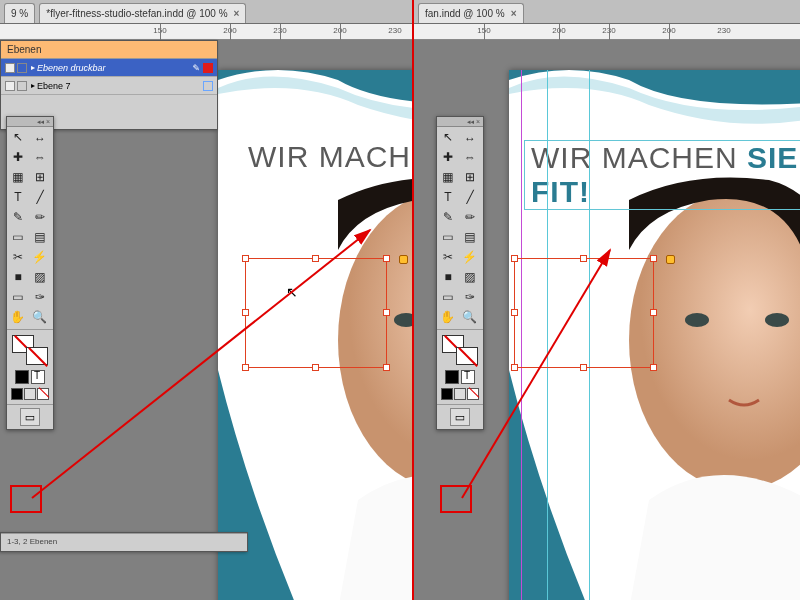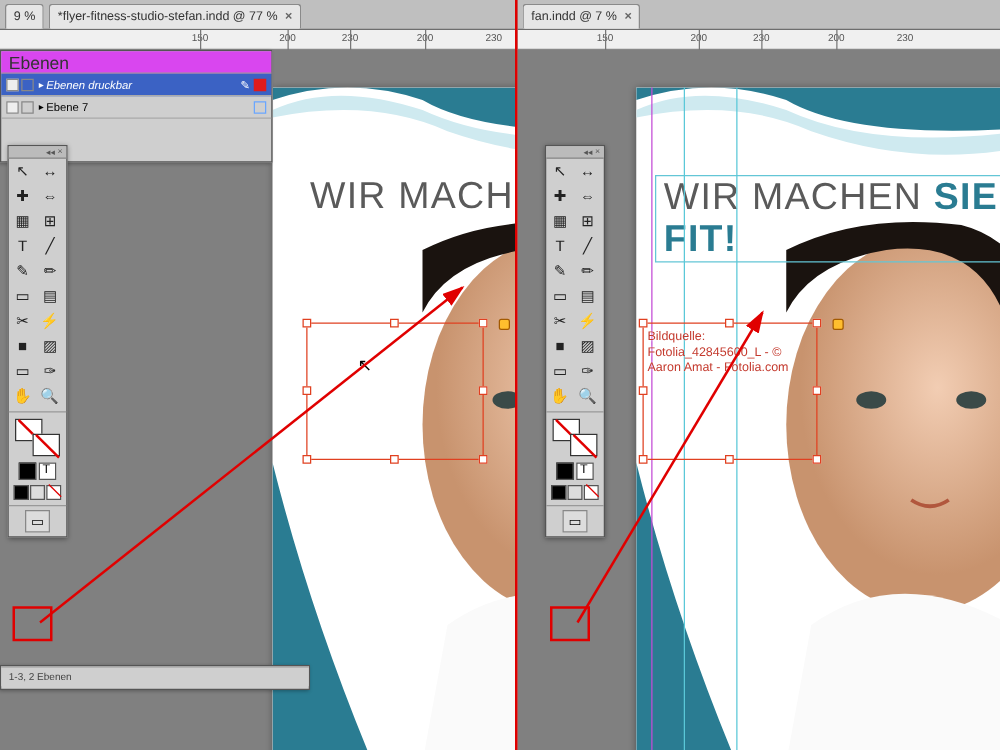--- a/index.html
+++ b/index.html
@@ -13,21 +13,21 @@
   .tab{background:#e6e6e6;border:1px solid #8a8a8a;border-bottom:none;border-radius:3px 3px 0 0;height:20px;display:flex;align-items:center;padding:0 6px;margin-left:4px;font-size:10px;color:#333}
   .tab .x{margin-left:6px;color:#666;font-weight:bold}
   .rulerH{position:absolute;top:24px;left:0;right:0;height:16px;background:#f0f0f0;border-bottom:1px solid #888;display:flex;align-items:center}
   .rulerH .tick{position:absolute;top:0;width:1px;height:16px;background:#777}
   .rulerH .num{position:absolute;top:2px;font-size:8px;color:#555;transform:translateX(-50%)}
   .canvas{position:absolute;top:40px;left:0;right:0;bottom:0;background:#808080;overflow:hidden}
   
   .page{position:absolute;background:#fff;box-shadow:0 0 6px rgba(0,0,0,.4)}
   
   .panel{position:absolute;background:#cfcfcf;border:1px solid #555;z-index:20;box-shadow:-1px 1px 3px rgba(0,0,0,.3)}
-  .panel .ptab{background:#d946ef;height:18px;display:flex;align-items:center;padding:0 6px;font-size:14px;color:#333;border-bottom:1px solid #999}
+  .panel .ptab{background:#fdba74;height:18px;display:flex;align-items:center;padding:0 6px;font-size:10px;color:#333;border-bottom:1px solid #999}
   .layerrow{height:18px;display:flex;align-items:center;border-bottom:1px solid #aaa;padding:0 4px;font-size:9px}
   .layerrow.sel{background:#3b62c4;color:#fff}
   .layerrow .eye{width:10px;height:10px;border:1px solid #888;background:#eee;margin-right:2px}
   .layerrow .box{width:10px;height:10px;border:1px solid #888;margin-right:4px}
   .layerrow .tri{margin-right:2px;font-size:8px}
   .layerrow .end{margin-left:auto;display:flex;align-items:center}
   .layerrow .sw{width:10px;height:10px;margin-left:3px}
   .panelfoot{height:16px;background:#cfcfcf;border-top:1px solid #999;display:flex;align-items:center;padding:0 6px;font-size:8px;color:#444}
   
   .tools{position:absolute;background:#cfcfcf;border:1px solid #555;z-index:25;box-shadow:0 1px 4px rgba(0,0,0,.4)}
@@ -68,21 +68,21 @@
 </head>
 <body>
 
 <div class="half left">
 
   <div class="tabbar">
     <div class="tab">
       <span>9 %</span>
     </div>
     <div class="tab">
-      <span>*flyer-fitness-studio-stefan.indd @ 77 %</span>
+      <span>*flyer-fitness-studio-stefan.indd @ 100 %</span>
       <span class="x">×</span>
     </div>
   </div>
 
   <div class="rulerH">
     <span class="num" style="left:160px">150</span>
     <span class="tick" style="left:160px"></span>
     <span class="num" style="left:230px">200</span>
     <span class="tick" style="left:230px"></span>
     <span class="num" style="left:280px">230</span>
@@ -223,21 +223,21 @@
     <line x1="12" y1="278" x2="350" y2="10" stroke="#e00000" stroke-width="2" marker-end="url(#ah1)"></line>
   </svg>
 </div>
 
 <div class="divider"></div>
 
 <div class="half right">
 
   <div class="tabbar">
     <div class="tab">
-      <span>fan.indd @ 7 %</span>
+      <span>fan.indd @ 100 %</span>
       <span class="x">×</span>
     </div>
   </div>
 
   <div class="rulerH">
     <span class="num" style="left:70px">150</span>
     <span class="tick" style="left:70px"></span>
     <span class="num" style="left:145px">200</span>
     <span class="tick" style="left:145px"></span>
     <span class="num" style="left:195px">230</span>
@@ -280,25 +280,20 @@
         <div class="h tm"></div>
         <div class="h tr"></div>
       <div class="h ml"></div>
         <div class="h mr"></div>
       <div class="h bl"></div>
         <div class="h bm"></div>
         <div class="h br"></div>
       <div class="rot"></div>
     </div>
 
-    <div class="credit" style="left:104px;top:224px">
-      <div>Bildquelle:</div>
-      <div>Fotolia_42845600_L - ©</div>
-      <div>Aaron Amat - Fotolia.com</div>
-    </div>
   </div>
 
   <div class="tools" style="left:22px;top:116px;width:48px">
     <div class="thead">
         <span>◂◂</span>
         <span>×</span>
       </div>
     <div class="grid">
       <div class="btn">↖</div>
       <div class="btn">↔</div>

